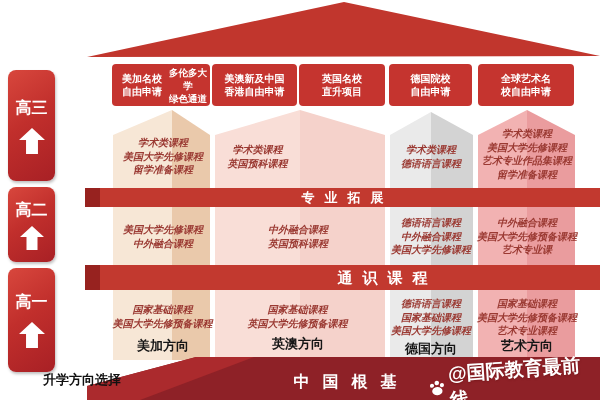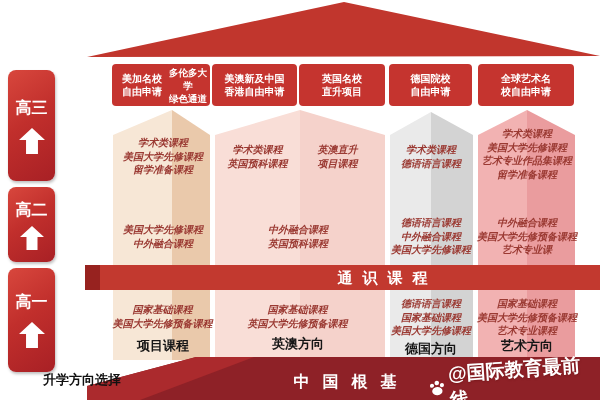--- a/index.html
+++ b/index.html
@@ -105,35 +105,35 @@
 
   <div class="courses" style="left:113px;top:136px;width:100px;">
     <span>学术类课程</span>
     <span>美国大学先修课程</span>
     <span>留学准备课程</span>
   </div>
   <div class="courses" style="left:215px;top:143px;width:85px;">
     <span>学术类课程</span>
     <span>英国预科课程</span>
   </div>
-  <div class="courses" style="left:300px;top:143px;width:75px;">
-    <span>英澳直升</span>
-    <span>项目课程</span>
-  </div>
   <div class="courses" style="left:388px;top:143px;width:86px;">
     <span>学术类课程</span>
     <span>德语语言课程</span>
   </div>
   <div class="courses" style="left:477px;top:127px;width:100px;">
     <span>学术类课程</span>
     <span>美国大学先修课程</span>
     <span>艺术专业作品集课程</span>
     <span>留学准备课程</span>
   </div>
 
+  <div class="band band1">
+    <div class="bevel"></div>
+    <span>专业拓展</span>
+  </div>
 
   <div class="courses" style="left:113px;top:223px;width:100px;">
     <span>美国大学先修课程</span>
     <span>中外融合课程</span>
   </div>
   <div class="courses" style="left:248px;top:223px;width:100px;">
     <span>中外融合课程</span>
     <span>英国预科课程</span>
   </div>
   <div class="courses" style="left:386px;top:216px;width:90px;">
@@ -164,21 +164,21 @@
     <span>德语语言课程</span>
     <span>国家基础课程</span>
     <span>美国大学先修课程</span>
   </div>
   <div class="courses" style="left:477px;top:297px;width:100px;">
     <span>国家基础课程</span>
     <span>美国大学先修预备课程</span>
     <span>艺术专业课程</span>
   </div>
 
-  <div class="direction" style="left:113px;top:337px;width:100px;">项目课程</div>
+  <div class="direction" style="left:113px;top:337px;width:100px;">美加方向</div>
   <div class="direction" style="left:248px;top:335px;width:100px;">英澳方向</div>
   <div class="direction" style="left:477px;top:337px;width:100px;">艺术方向</div>
   <div class="direction" style="left:386px;top:340px;width:90px;">德国方向</div>
 
   <svg class="abs" style="left:0;top:350px;z-index:2" width="600" height="50" viewBox="0 350 600 50">
     <polygon points="87,400 87,386 196,357 600,357 600,400" fill="#8e2127"></polygon>
     <polygon points="87,400 87,386 196,357 254,357 140,400" fill="#ab2a2d"></polygon>
   </svg>
   <div class="base-title">中国根基</div>
 

